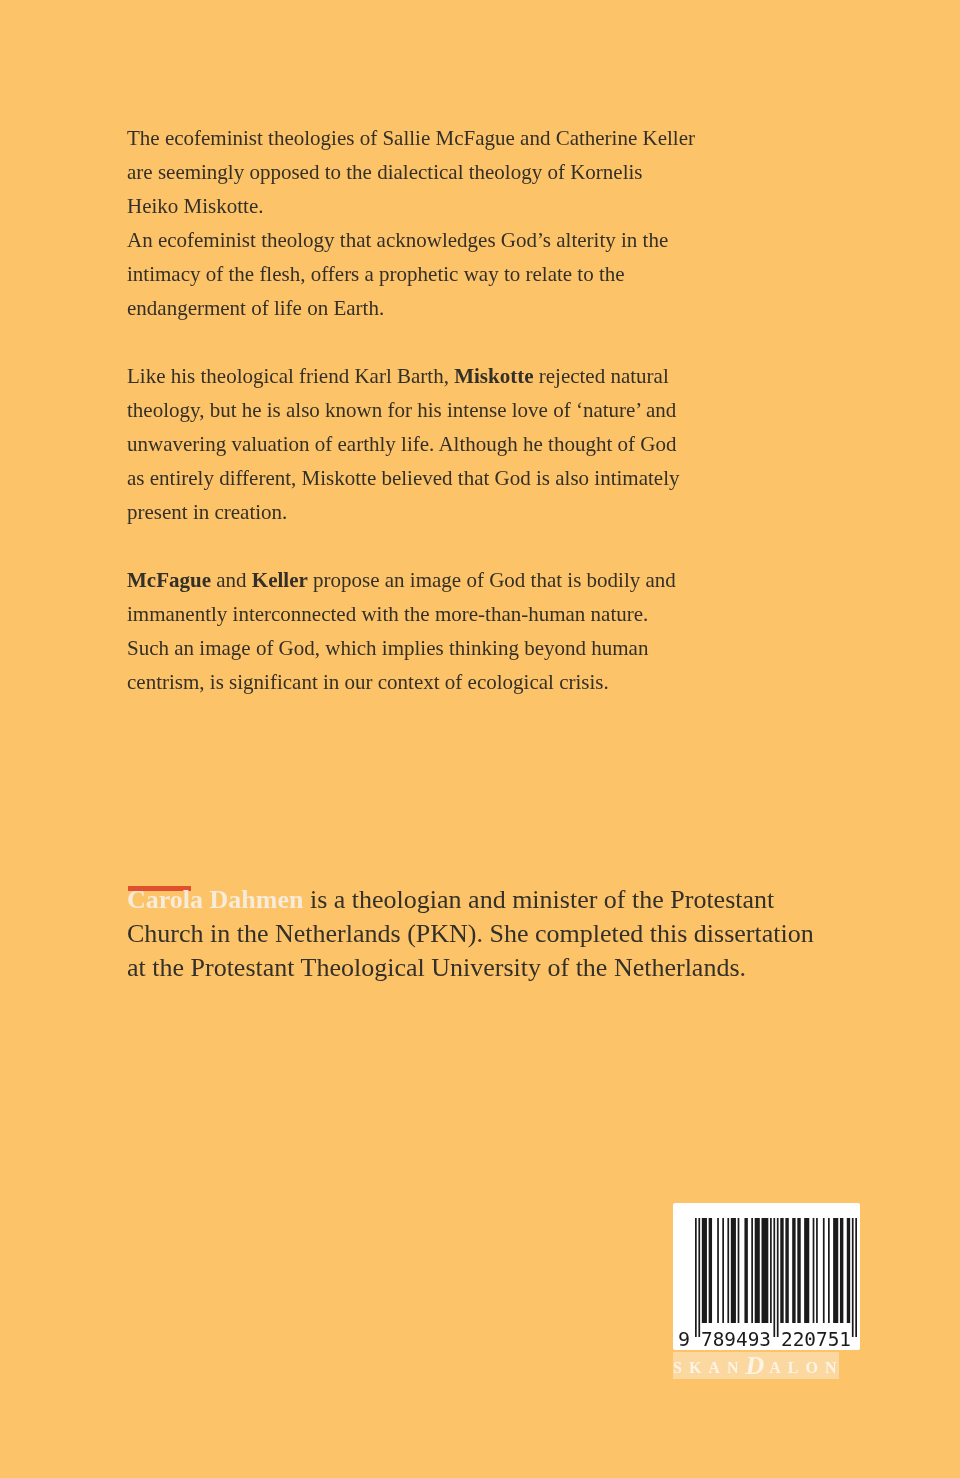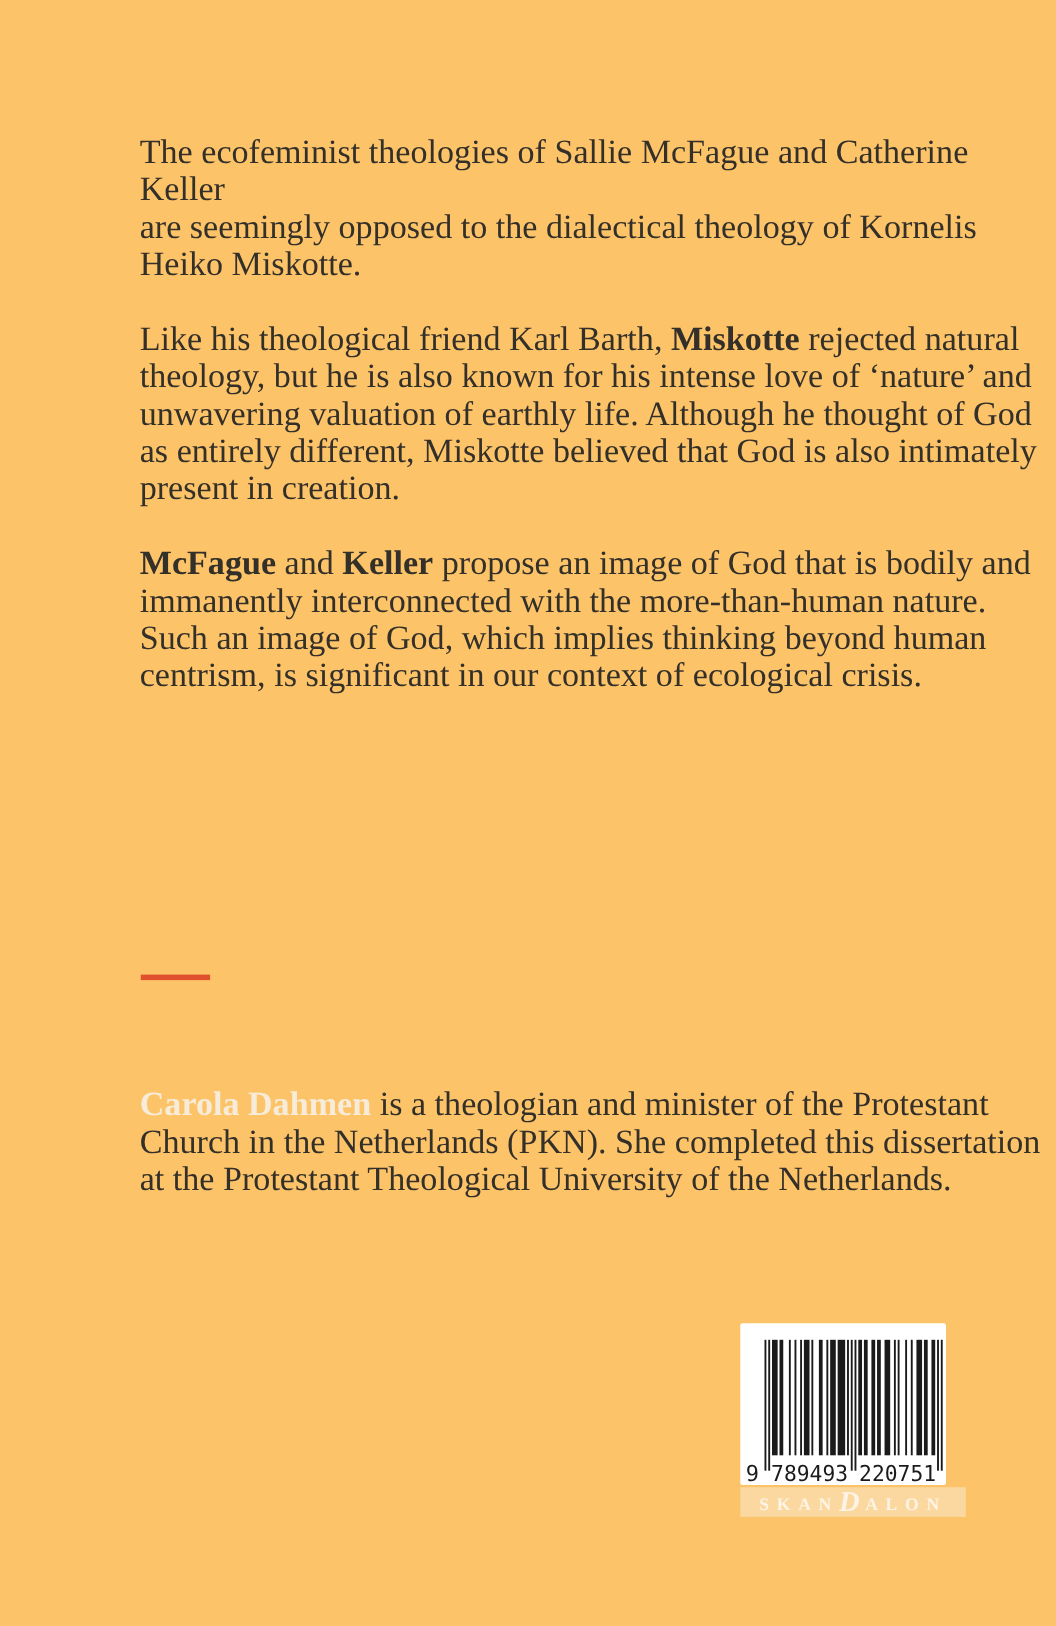--- a/index.html
+++ b/index.html
@@ -8,55 +8,55 @@
     background:var(--background, #fdc368);
     position:relative;
     font-family:"Liberation Serif", serif;
     overflow:hidden;
   }
   .page { position:absolute; inset:0; }
 
   .text-block {
     position:absolute; left:127px; top:121px;
     color:var(--body-text, #33302a);
-    font-size:31px; line-height:34px;
+    font-size:21px; line-height:34px;
   }
   .para { margin:0; white-space:pre-wrap; }
   .para.gap { margin-top:34px; }
   .seg-bold { font-weight:bold; }
   .seg-author { font-weight:bold; color:var(--author-name, #f6ecd9); }
 
   .divider {
     position:absolute; left:128px; top:886px;
     width:63px; height:5px;
     background:var(--divider, #e0502c);
   }
 
   .author-block {
-    position:absolute; left:127px; top:987px;
+    position:absolute; left:127px; top:883px;
     color:var(--body-text, #33302a);
-    font-size:31px; line-height:34px;
+    font-size:26px; line-height:34px;
     white-space:pre-wrap;
   }
 
   .barcode-box {
     position:absolute; left:673px; top:1203px;
     width:187px; height:147px;
     background:var(--barcode-bg, #ffffff);
     border-radius:2px;
   }
   .bc-digit {
     font-family:"DejaVu Sans Mono", monospace;
     font-size:20px;
     fill:var(--barcode-bars, #1b1b1b);
   }
 
   .logo-band {
     position:absolute; left:673px; top:1352px;
-    width:205px; height:27px;
+    width:166px; height:27px;
     background:var(--logo-band, #fbd8a0);
     color:var(--logo-text, #fdf4e6);
     text-align:center;
     line-height:27px;
     font-size:16px;
     letter-spacing:7px;
     font-weight:bold;
     overflow:visible;
   }
   .logo-d {
@@ -69,20 +69,23 @@
 </style>
 </head>
 <body>
 
 <div class="page">
 
   <div class="text-block" id="body-paragraphs">
       <p class="para"><span class="seg-normal">The ecofeminist theologies of Sallie McFague and Catherine Keller
 are seemingly opposed to the dialectical theology of Kornelis
 Heiko Miskotte.</span></p>
+      <p class="para"><span class="seg-normal">An ecofeminist theology that acknowledges God’s alterity in the
+intimacy of the flesh, offers a prophetic way to relate to the
+endangerment of life on Earth.</span></p>
       <p class="para gap"><span class="seg-normal">Like his theological friend Karl Barth, </span><span class="seg-bold">Miskotte</span><span class="seg-normal"> rejected natural
 theology, but he is also known for his intense love of ‘nature’ and
 unwavering valuation of earthly life. Although he thought of God
 as entirely different, Miskotte believed that God is also intimately
 present in creation.</span></p>
       <p class="para gap"><span class="seg-bold">McFague</span><span class="seg-normal"> and </span><span class="seg-bold">Keller</span><span class="seg-normal"> propose an image of God that is bodily and
 immanently interconnected with the more-than-human nature.
 Such an image of God, which implies thinking beyond human
 centrism, is significant in our context of ecological crisis.</span></p>
     </div>

